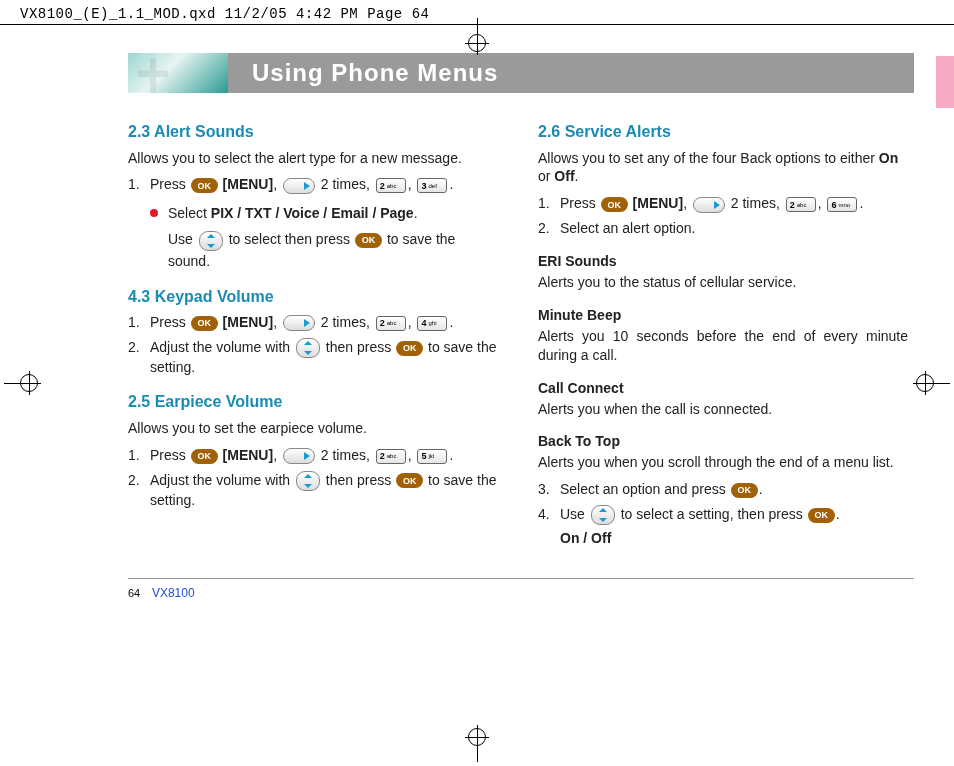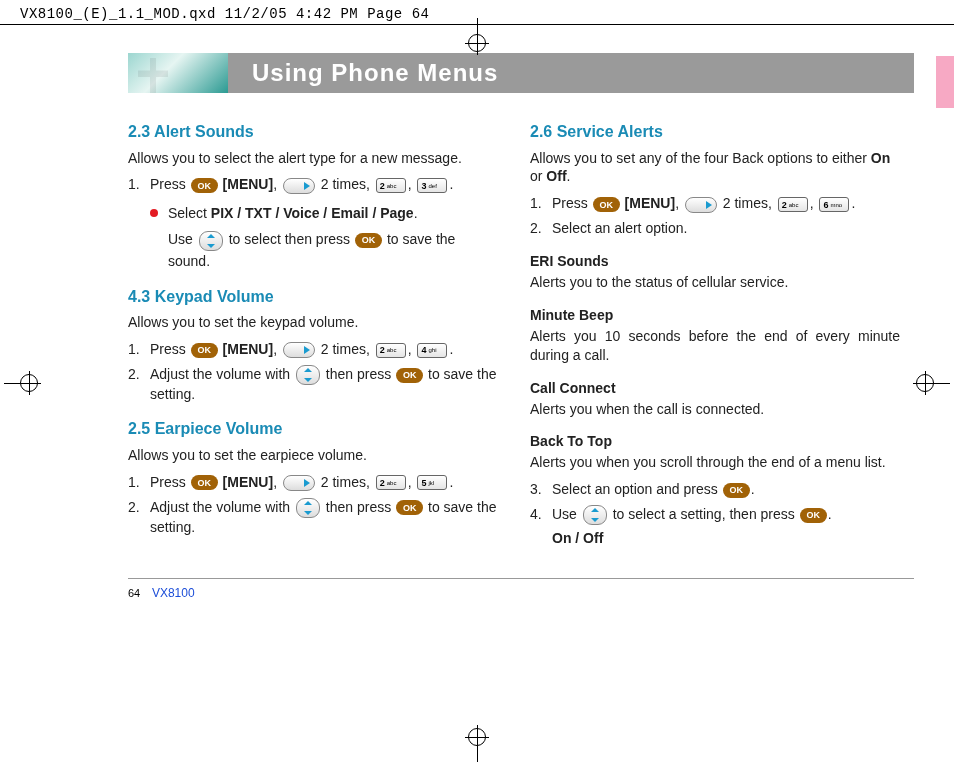--- a/index.html
+++ b/index.html
@@ -59,21 +59,21 @@
   .pink-tab {
     position: absolute;
     right: 0;
     top: 56px;
     width: 18px;
     height: 52px;
     background: #f7a9c4;
   }
   .columns {
     display: flex;
-    gap: 32px;
+    gap: 40px;
     padding: 0 0 0 88px;
     font-size: 14px;
     line-height: 1.35;
     color: #222;
   }
   .col {
     width: 370px;
   }
   .sec-title {
     color: #1a8bb5;
@@ -245,21 +245,20 @@
       </div>
       <div class="indent2">
         <span>Use</span>
         <span class="updown"></span>
         <span>to select then press</span>
         <span class="ok-pill">OK</span>
         <span>to save the sound.</span>
       </div>
 
       <div class="sec-title">4.3 Keypad Volume</div>
-      <div class="intro">Allows you to set the keypad volume.</div>
       <div class="step">
         <div class="step-num">1.</div>
         <div class="step-body">
           <span>Press</span>
           <span class="ok-pill">OK</span>
           <span class="bold">[MENU]</span>,
           <span class="nav-right"></span>
           <span>2 times,</span>
           <span class="key">
               <span>2</span>

